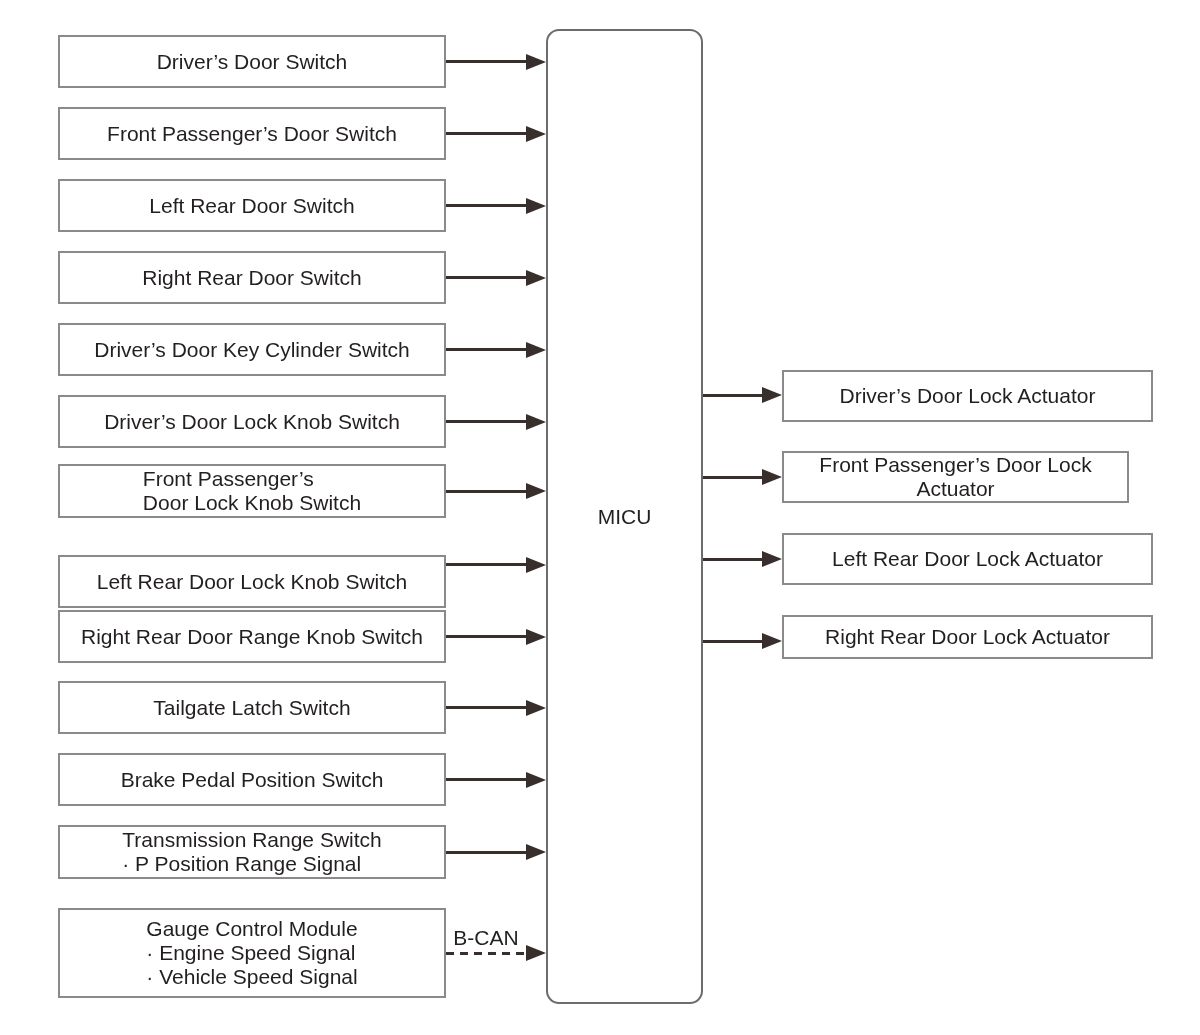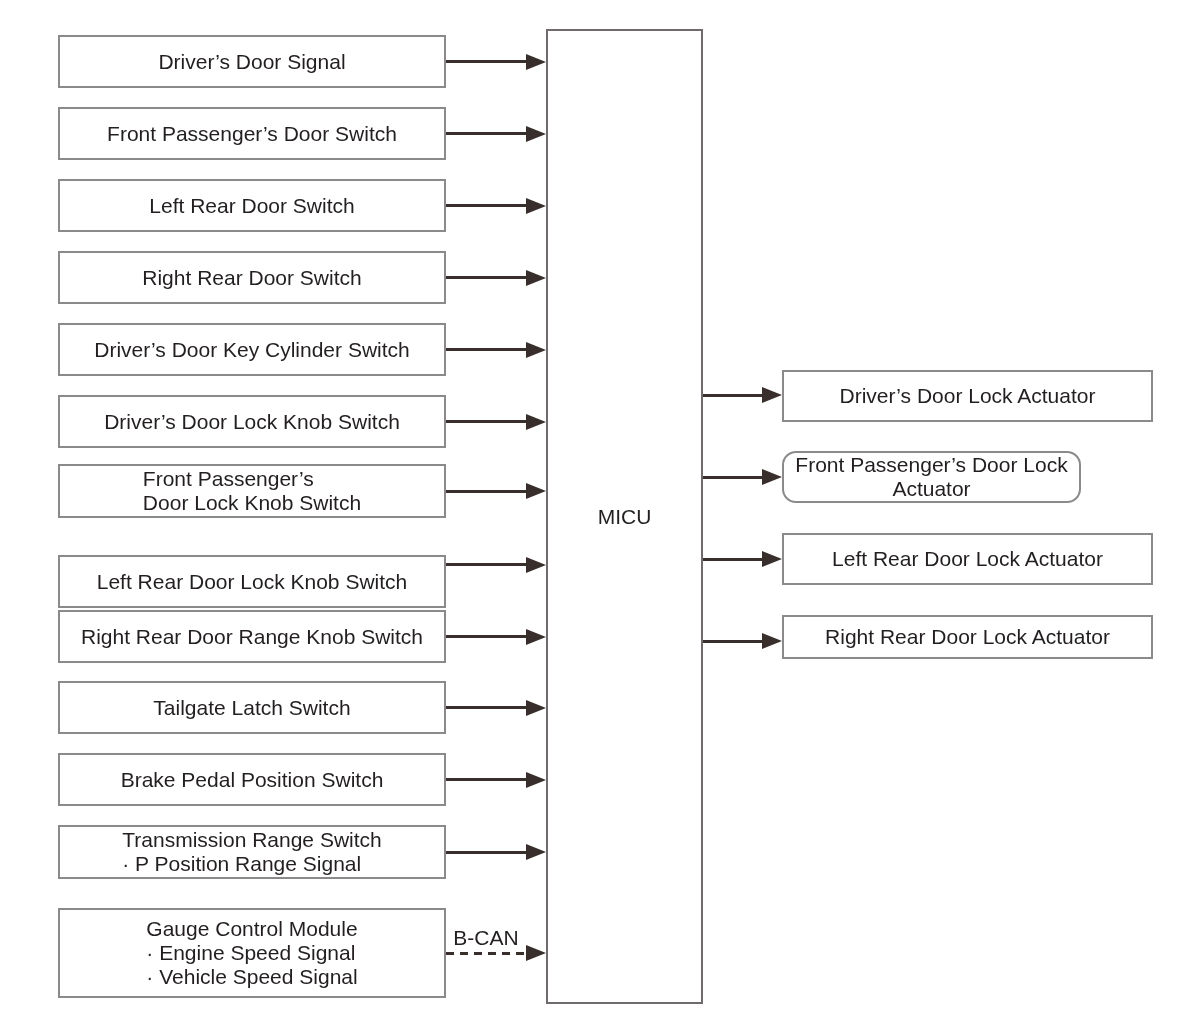--- a/index.html
+++ b/index.html
@@ -66,26 +66,26 @@
     font-size: 21px;
     line-height: 24px;
     text-align: center;
     color: var(--text, #231f20);
   }
 </style>
 </head>
 <body>
 
 <div class="stage">
-  <div class="micu-box" style="left:546px; top:29px; width:157px; height:975px;">
+  <div class="micu-box" style="left:546px; top:29px; width:157px; height:975px;border-radius:13px;">
     <span>MICU</span>
   </div>
 <div class="node" style="left: 58px; top: 35px; width: 388px; height: 53px;">
       <div class="label-block">
-        <div>Driver’s Door Signal</div>
+        <div>Driver’s Door Switch</div>
       </div>
     </div>
     <div class="conn-line" style="left: 446px; top: 60px; width: 82px;"></div>
     <div class="arrow-head" style="left: 526px; top: 53.5px;"></div>
     <div class="node" style="left: 58px; top: 107px; width: 388px; height: 53px;">
       <div class="label-block">
         <div>Front Passenger’s Door Switch</div>
       </div>
     </div>
     <div class="conn-line" style="left: 446px; top: 132px; width: 82px;"></div>
@@ -172,21 +172,21 @@
     <div class="conn-line dashed" style="left: 446px; top: 951.5px; width: 82px;"></div>
     <div class="arrow-head" style="left: 526px; top: 945px;"></div>
     <div class="bus-label" style="left: 446px; top: 926px; width: 80px;">B-CAN</div>
     <div class="node" style="left: 782px; top: 370px; width: 371px; height: 52px;">
       <div class="label-block">
         <div>Driver’s Door Lock Actuator</div>
       </div>
     </div>
     <div class="conn-line" style="left: 703px; top: 393.5px; width: 61px;"></div>
     <div class="arrow-head" style="left: 762px; top: 387px;"></div>
-    <div class="node" style="left: 782px; top: 451px; width: 299px; height: 52px; border-radius: 14px;">
+    <div class="node" style="left: 782px; top: 451px; width: 347px; height: 52px;">
       <div class="label-block">
         <div>Front Passenger’s Door Lock Actuator</div>
       </div>
     </div>
     <div class="conn-line" style="left: 703px; top: 475.5px; width: 61px;"></div>
     <div class="arrow-head" style="left: 762px; top: 469px;"></div>
     <div class="node" style="left: 782px; top: 533px; width: 371px; height: 52px;">
       <div class="label-block">
         <div>Left Rear Door Lock Actuator</div>
       </div>

